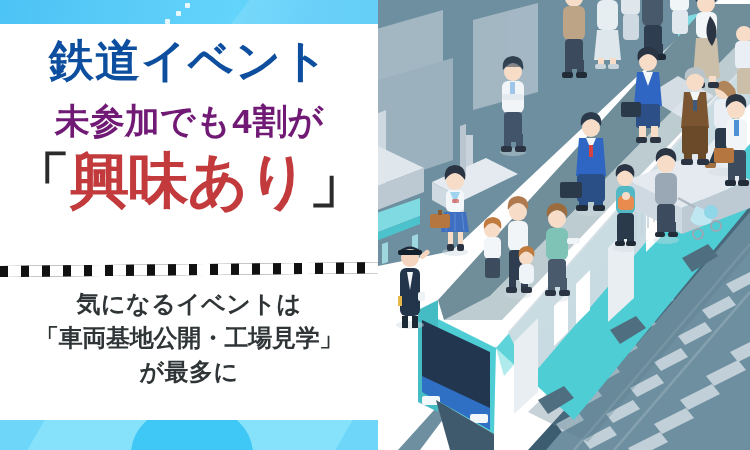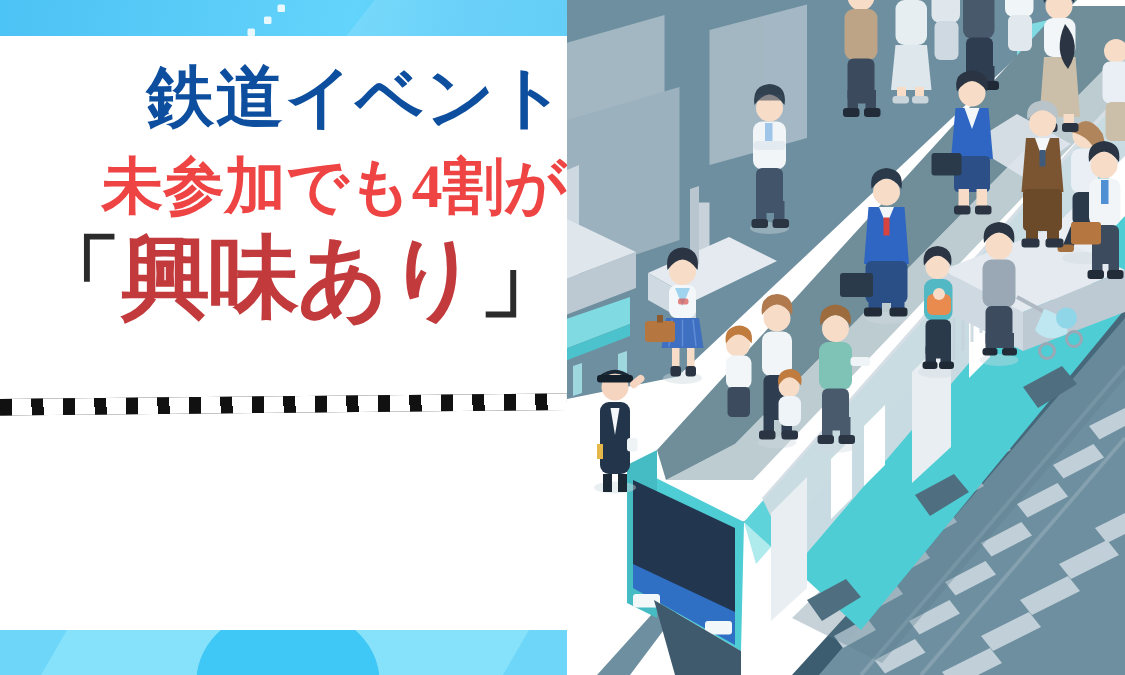--- a/index.html
+++ b/index.html
@@ -34,26 +34,26 @@
     position:absolute; bottom:-54px; border-radius:50%;
   }
   #bottomBand .arc.mid { left:131px; width:122px; height:100px; background:#3fc7f5; }
   #bottomBand .dk { position:absolute; top:0; height:30px; width:46px; background:#6ed6f8; }
   #bottomBand .dk.l { left:0;  transform:skewX(-30deg) translateX(-10px); }
   #bottomBand .dk.r { right:0; transform:skewX(-30deg) translateX(12px); }
 
   
   #headline { position:absolute; left:0; top:24px; width:378px; }
   .ln {
-    text-align:right; white-space:nowrap; font-weight:bold;
-    font-family:Liberation Serif, serif;
+    text-align:center; white-space:nowrap; font-weight:bold;
+    font-family:Liberation Mono, monospace;
     letter-spacing:-.5px;
   }
   .ln1 { font-size:45px; line-height:62px; color:#0d4f9e; padding-top:10px; letter-spacing:1px; }
-  .ln2 { font-size:41px; line-height:56px; color:#ef4444; letter-spacing:0px; }
+  .ln2 { font-size:35px; line-height:56px; color:#701a75; letter-spacing:0px; }
   .ln3 { font-size:60px; line-height:66px; color:#2b2b2b; letter-spacing:-1px; }
   .ln3 .kw { color:#c23a3c; }
 
   
   #divider {
     position:absolute; left:0; top:266px; width:378px; height:11px;
     background:#111;
     background-image:repeating-linear-gradient(90deg,
         #111 0px, #111 8px, #fff 8px, #fff 21px);
     transform:rotate(-0.55deg); transform-origin:left center;
@@ -89,20 +89,25 @@
     </div>
 
     <div id="headline">
       <div class="ln ln1">鉄道イベント</div>
       <div class="ln ln2">未参加でも4割が</div>
       <div class="ln ln3"><span>「</span><span class="kw">興味あり</span><span>」</span></div>
     </div>
 
     <div id="divider"></div>
 
+    <div id="subcopy">
+      <div class="s">気になるイベントは</div>
+      <div class="s wide">「車両基地公開・工場見学」</div>
+      <div class="s">が最多に</div>
+    </div>
 
     <div id="bottomBand">
       <div class="dk l"></div>
       <div class="dk r"></div>
       <div class="arc mid"></div>
     </div>
   </div>
 
   <div id="illus">
     <svg width="372" height="450" viewBox="0 0 372 450" xmlns="http://www.w3.org/2000/svg">

